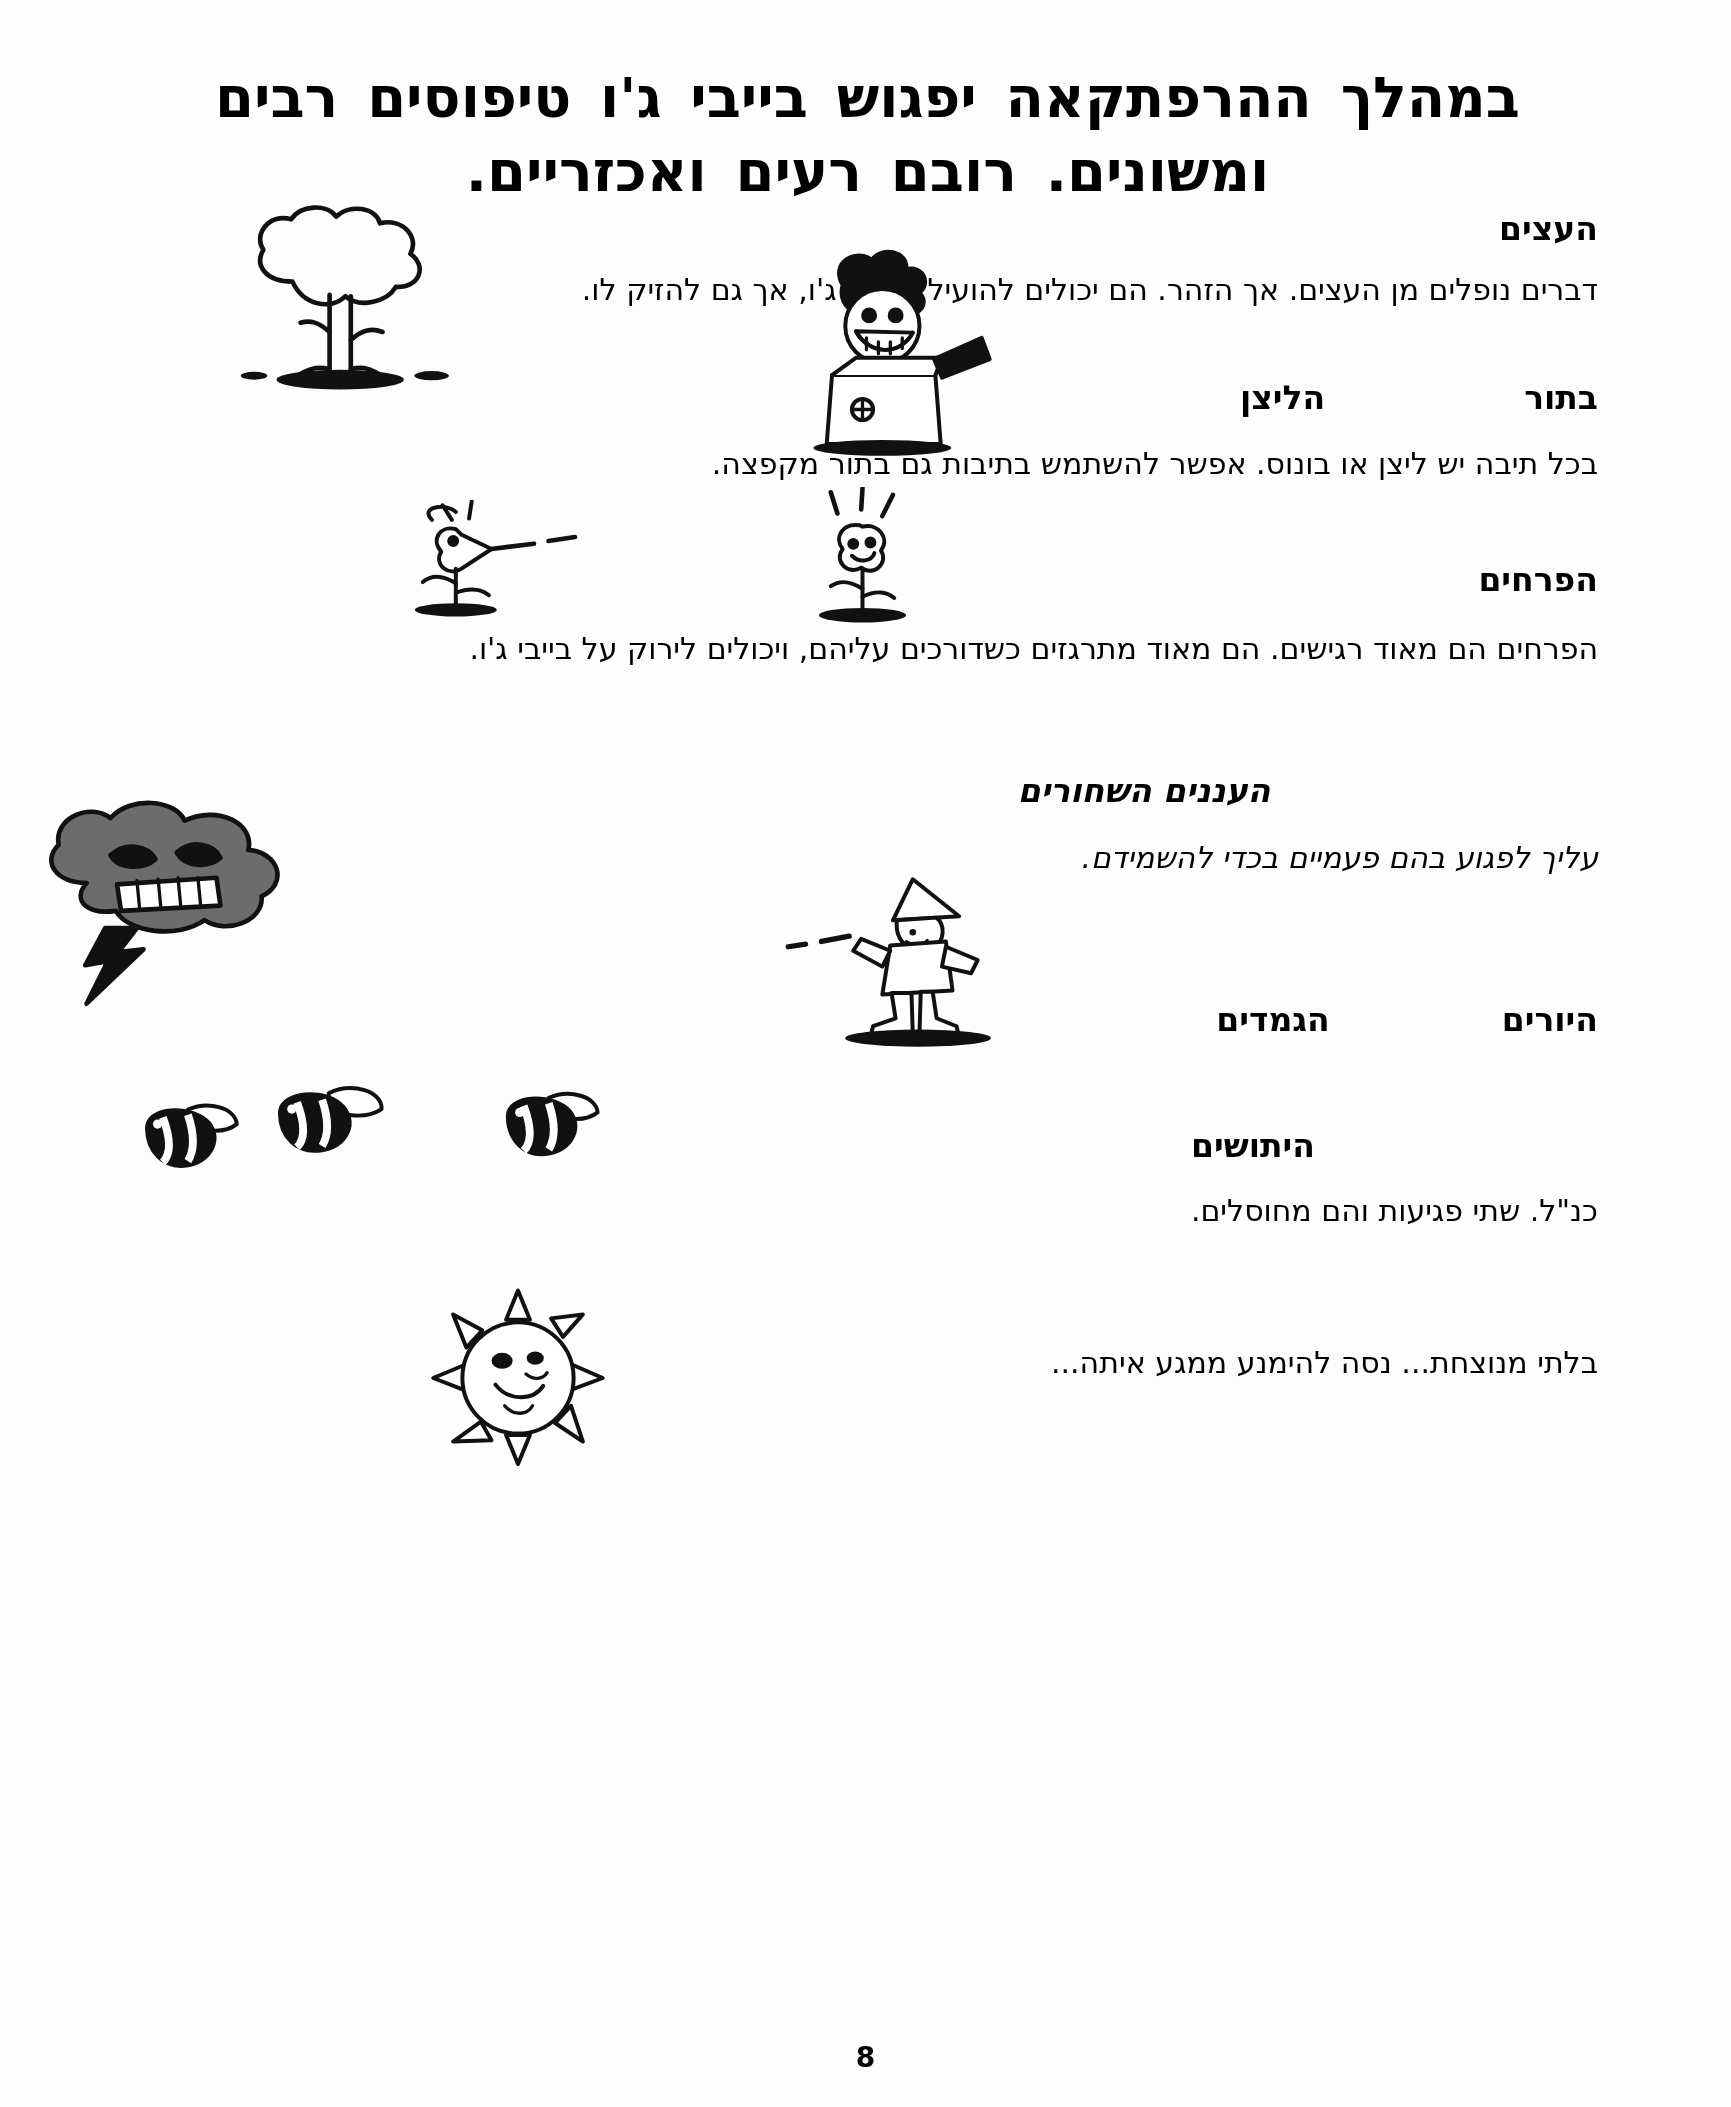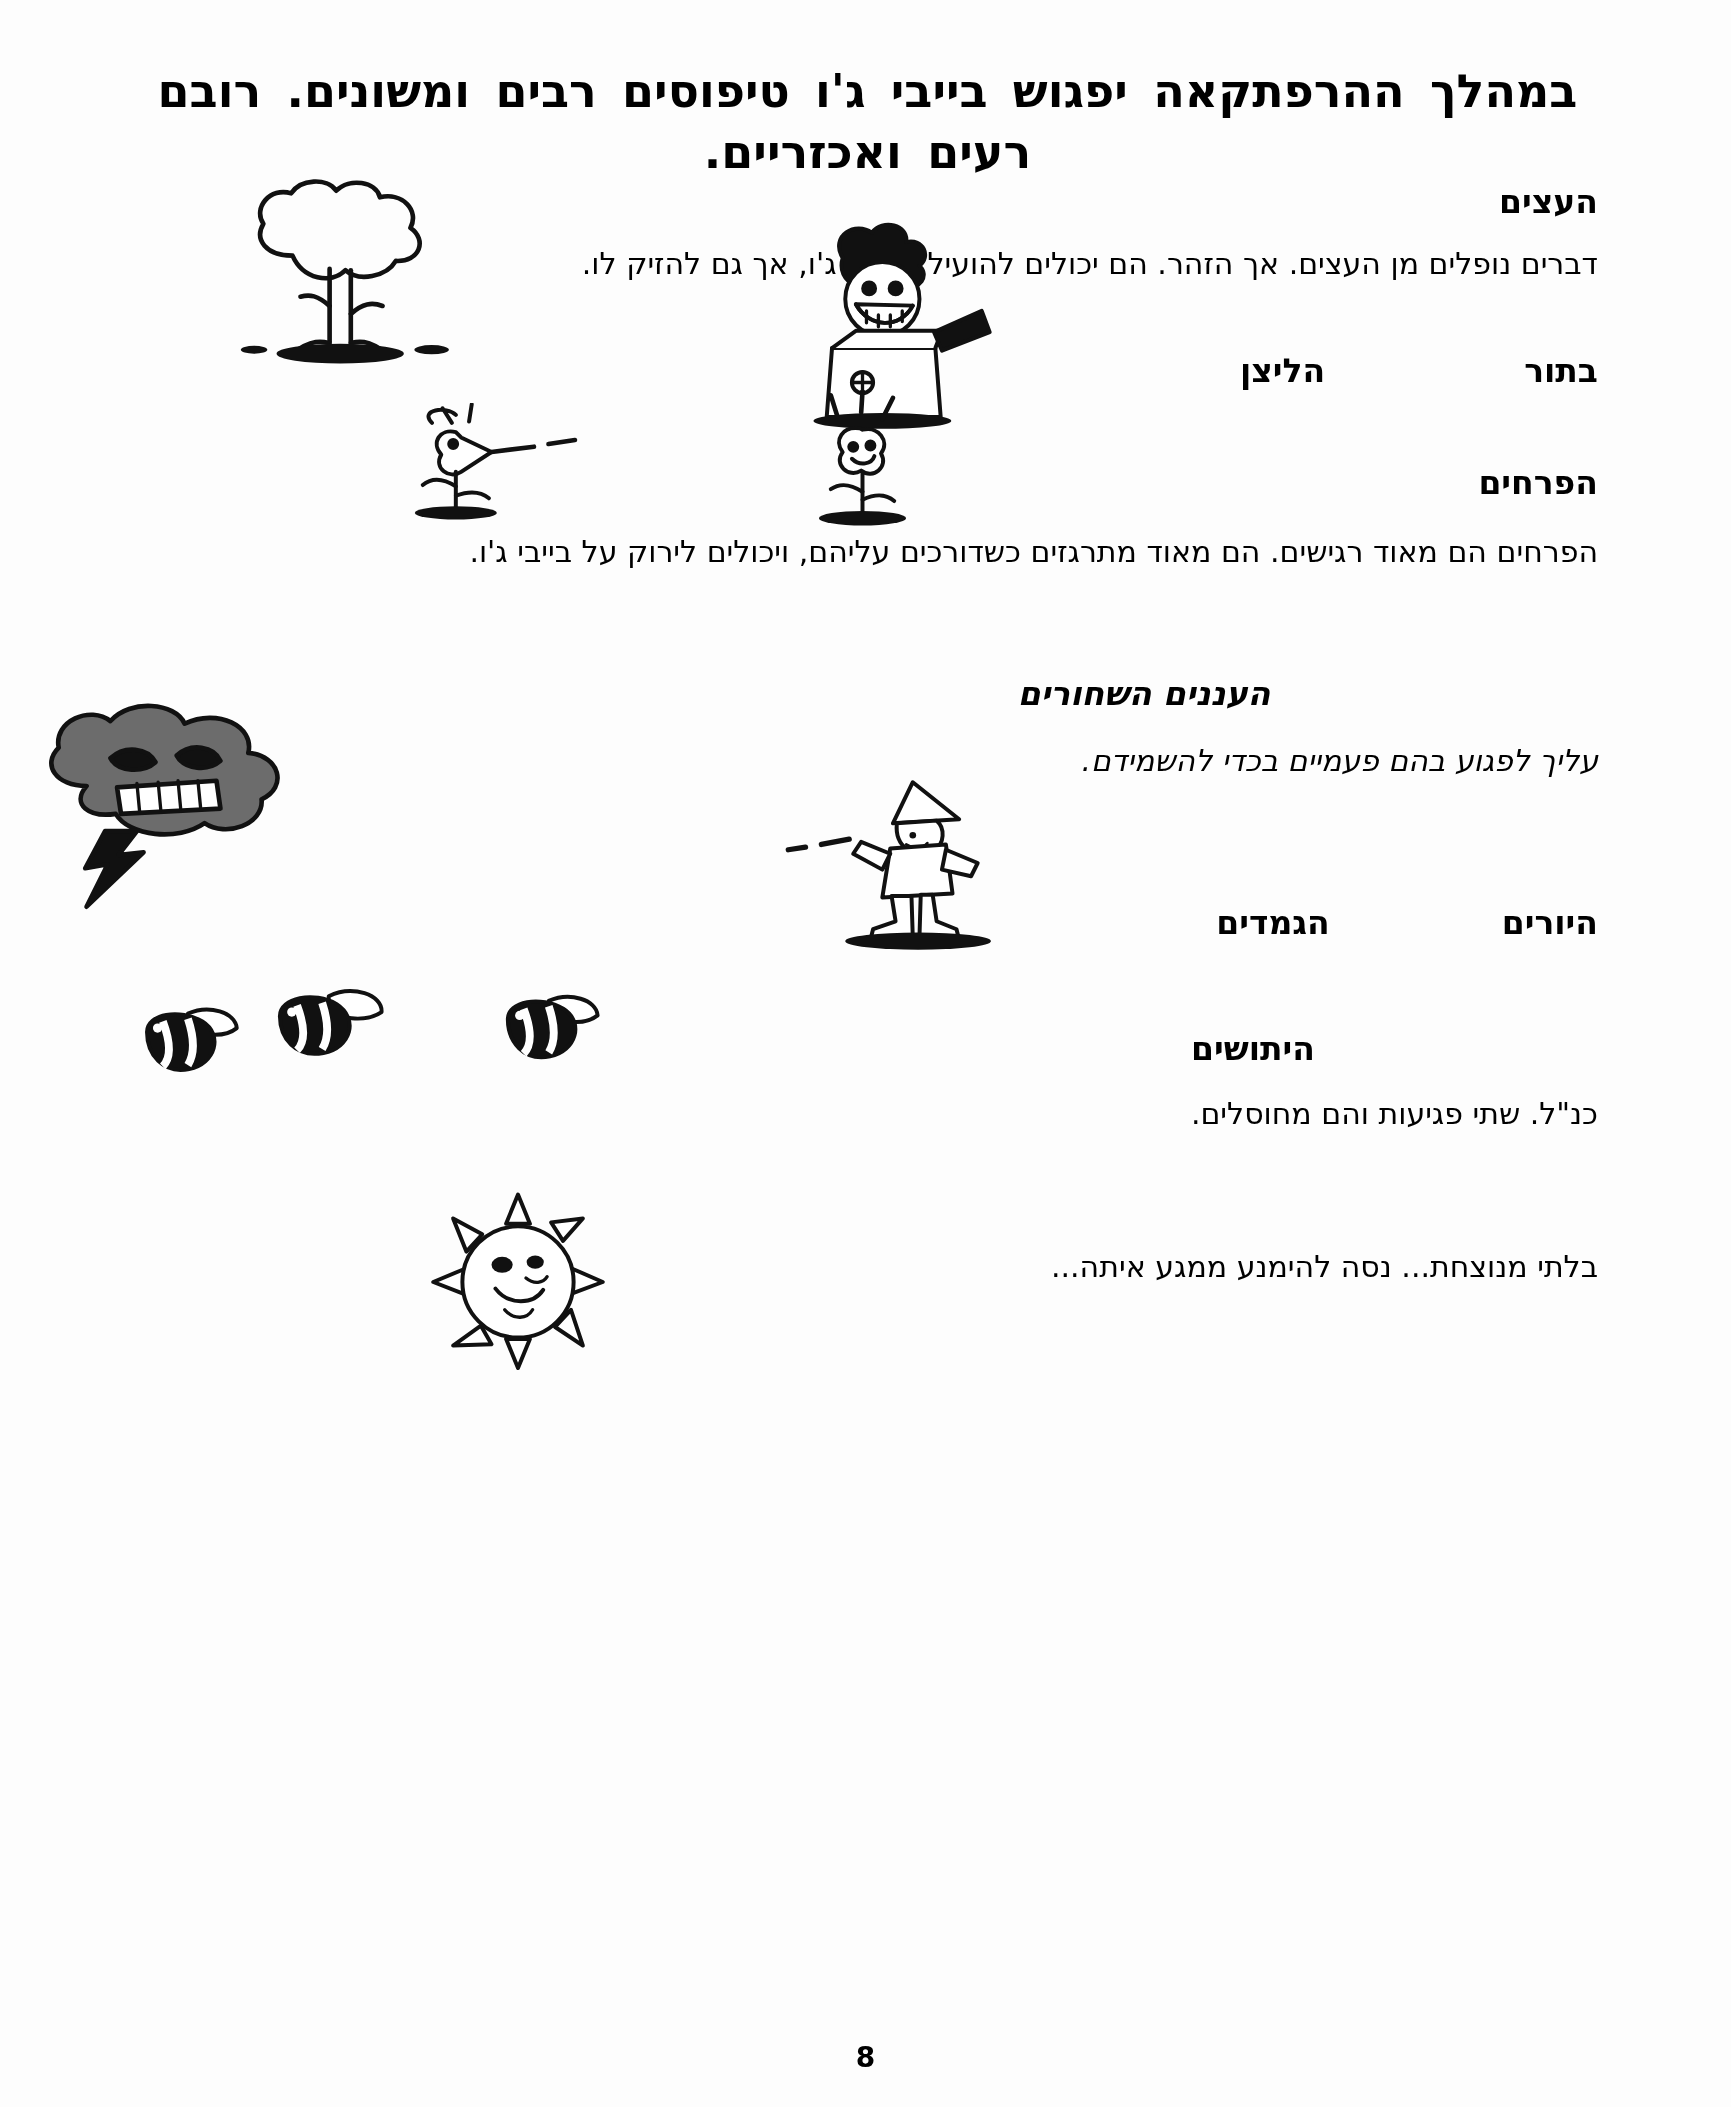--- a/index.html
+++ b/index.html
@@ -20,21 +20,21 @@
     height: 2108px;
     background: #fdfdfd;
     box-sizing: border-box;
     padding: 0;
   }
 
   
   .intro {
     margin: 0;
     padding: 61px 109px 0 113px;
-    font-size: 46px;
+    font-size: 56px;
     font-weight: bold;
     line-height: 1.32;
     text-align: center;
     letter-spacing: 0px;
     word-spacing: 9.3px;
   }
 
   
   .section {
     position: relative;
@@ -181,20 +181,21 @@
           <path d="M120 232 L120 264 M104 248 L136 248" stroke-width="5"></path>
         </g>
         <ellipse cx="150" cy="306" rx="104" ry="12" fill="#111"></ellipse>
       </svg>
     </div>
 
     <div class="row">
       <div class="sec-title">בתור</div>
       <div class="sec-title">הליצן</div>
     </div>
+    <div class="sec-body">בכל תיבה יש ליצן או בונוס. אפשר להשתמש בתיבות גם בתור מקפצה.</div>
   </div>
 
   <div class="section" id="sec-flowers">
 
     <div class="art" style="top:-73px; right:802px; width:133px; height:152px;">
       <svg width="133" height="152" viewBox="0 0 200 230">
         <g stroke="#111" stroke-width="6" stroke-linejoin="round" stroke-linecap="round" fill="none">
           <path d="M52 8 L62 40 M100 2 L98 34 M146 12 L130 44" stroke-width="7"></path>
           <path d="M96 58 C70 54 56 76 70 94 C56 112 78 134 98 122 C116 136 140 116 128 96
                    C142 78 124 54 100 60 Z" fill="#fff"></path>

